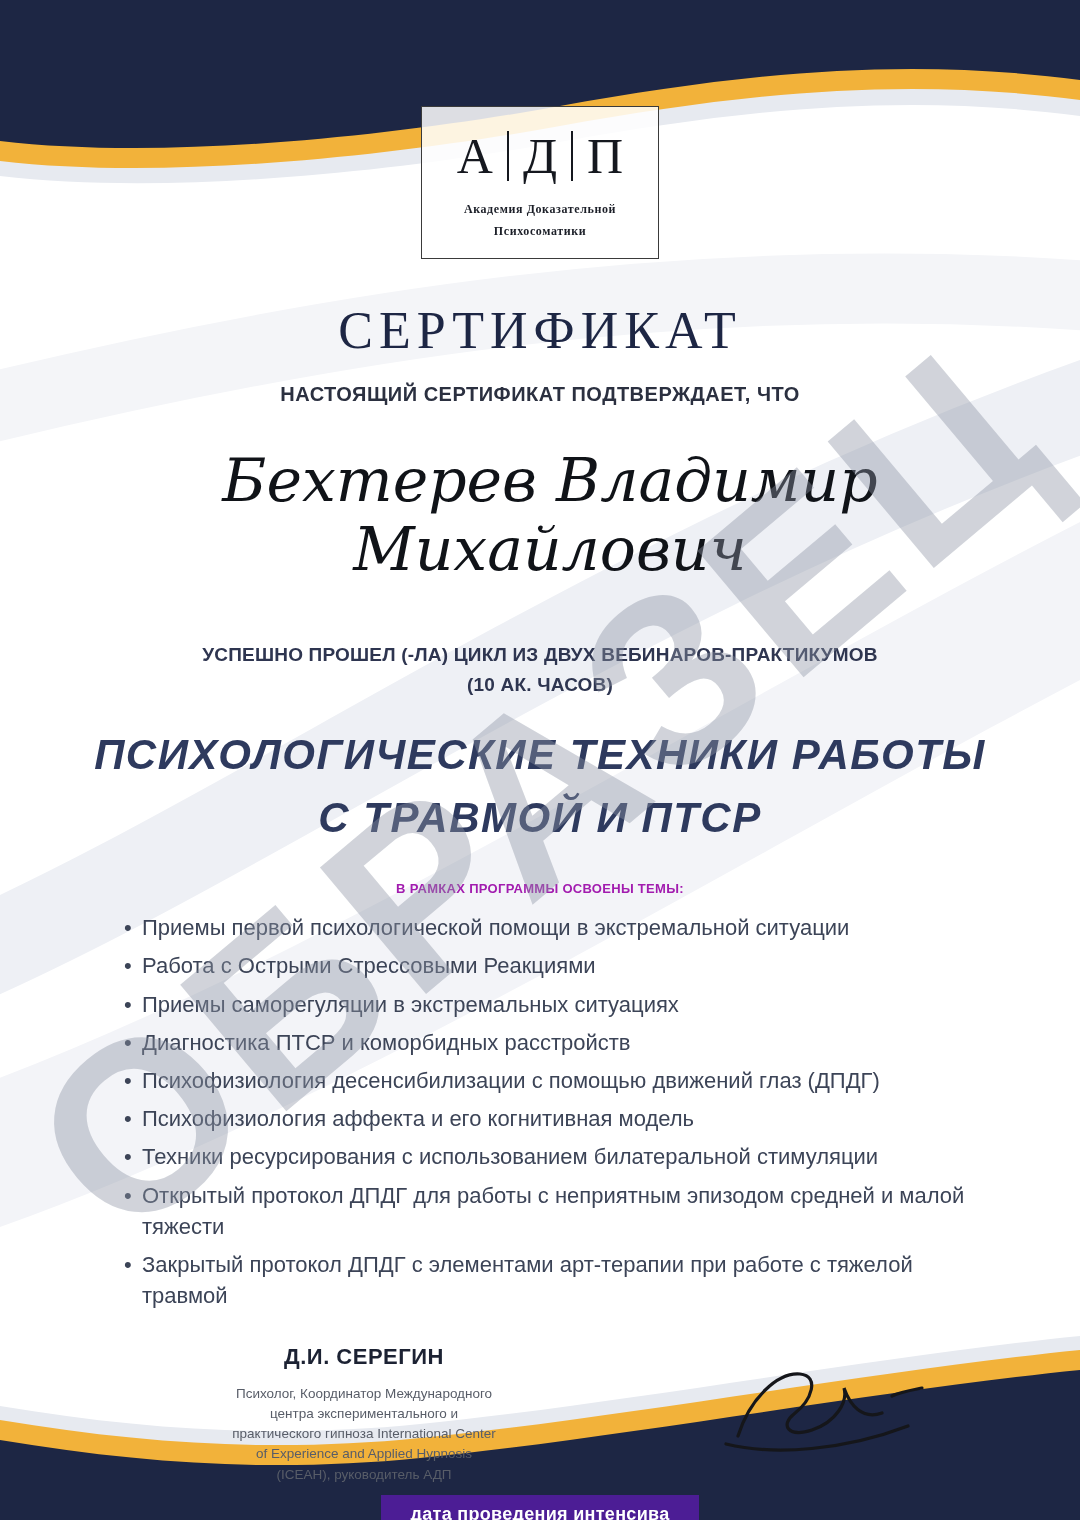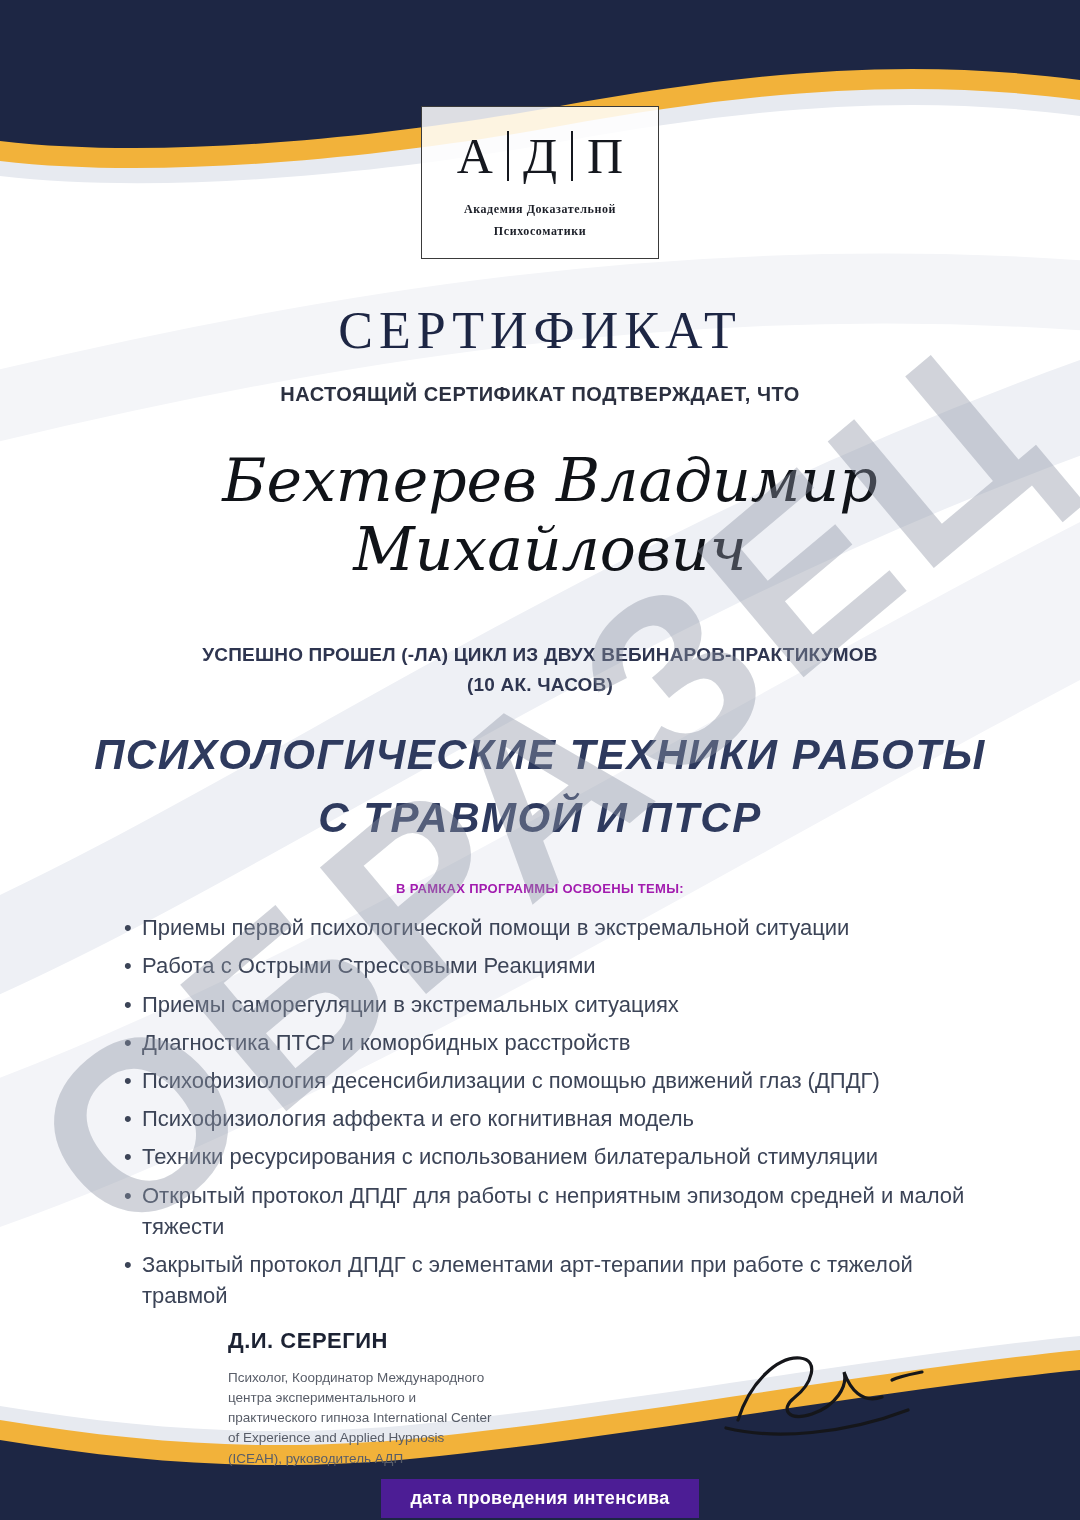--- a/index.html
+++ b/index.html
@@ -144,25 +144,25 @@
     margin-bottom: 7px;
   }
   ul.topics li::before {
     content: "\2022";
     position: absolute;
     left: 2px;
     color: #3c4457;
   }
 
   .sig-row {
-    margin-top: 16px;
+    margin-top: 32px;
     display: flex;
     justify-content: space-between;
     align-items: flex-start;
-    text-align: left;
+    text-align: center;
     padding: 0 150px 0 228px;
     gap: 48px;
   }
   .sig-name {
     font-size: 22px;
     font-weight: 700;
     letter-spacing: 0.5px;
     color: #1c2233;
   }
   .sig-role {

